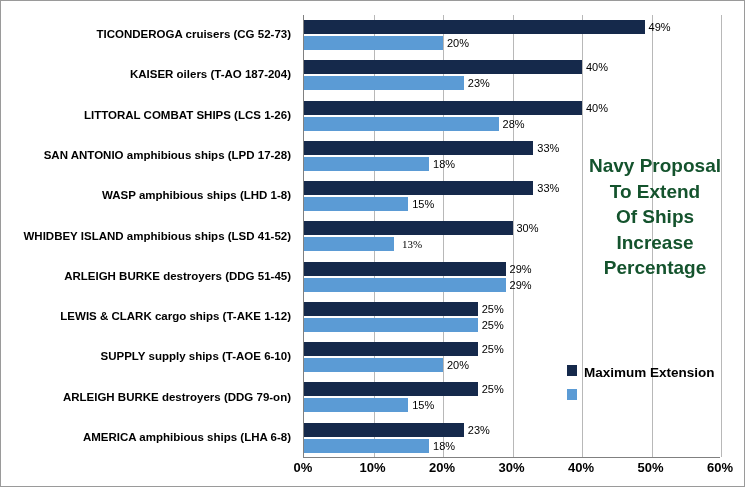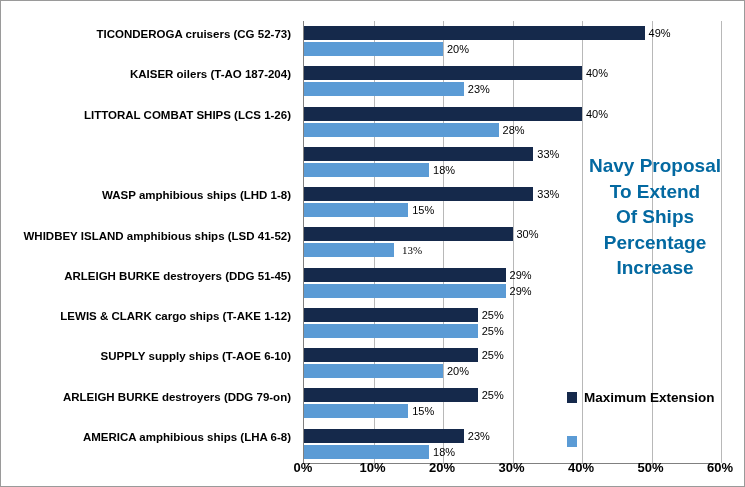--- a/index.html
+++ b/index.html
@@ -20,21 +20,20 @@
   
   .plot-area {
     position: absolute;
     left: 302px;
     top: 14px;
     width: 417px;
     height: 443px;
     border-left: 1px solid #808080;
     border-bottom: 1px solid #808080;
     box-sizing: border-box;
-    margin-top: 6px;
   }
   .gridline {
     position: absolute;
     top: 0;
     bottom: 0;
     width: 1px;
     background: #b8b8b8;
   }
   .rows {
     position: absolute;
@@ -112,37 +111,36 @@
 
   
   .title-block {
     position: absolute;
     left: 570px;
     top: 152px;
     width: 168px;
     text-align: center;
     font-size: 19px;
     font-weight: bold;
-    color: #0369a1;
+    color: #14532d;
     line-height: 25.5px;
   }
   .title-block div { white-space: nowrap; }
 
   
   .legend {
     position: absolute;
     left: 566px;
     top: 364px;
     width: 175px;
   }
   .legend-item {
     display: flex;
-    align-items: center;
+    align-items: flex-start;
     height: 24px;
-    margin-top: 20px;
   }
   .legend-swatch {
     width: 10px;
     height: 11px;
     margin-right: 7px;
     flex: none;
   }
   .legend-swatch.max { background: #15294b; }
   .legend-swatch.min { background: #5b9bd5; }
   .legend-label {
@@ -154,20 +152,21 @@
 </style>
 </head>
 <body>
 
 <div id="page">
 
   <div class="cat-labels">
       <div class="cat" style="top: 13.1364px;">TICONDEROGA cruisers (CG 52-73)</div>
       <div class="cat" style="top: 53.4091px;">KAISER oilers (T-AO 187-204)</div>
       <div class="cat" style="top: 93.6818px;">LITTORAL COMBAT SHIPS (LCS 1-26)</div>
+      <div class="cat" style="top: 133.955px;">SAN ANTONIO amphibious ships (LPD 17-28)</div>
       <div class="cat" style="top: 174.227px;">WASP amphibious ships (LHD 1-8)</div>
       <div class="cat" style="top: 214.5px;">WHIDBEY ISLAND amphibious ships (LSD 41-52)</div>
       <div class="cat" style="top: 254.773px;">ARLEIGH BURKE destroyers (DDG 51-45)</div>
       <div class="cat" style="top: 295.045px;">LEWIS &amp; CLARK cargo ships (T-AKE 1-12)</div>
       <div class="cat" style="top: 335.318px;">SUPPLY supply ships (T-AOE 6-10)</div>
       <div class="cat" style="top: 375.591px;">ARLEIGH BURKE destroyers (DDG 79-on)</div>
       <div class="cat" style="top: 415.864px;">AMERICA amphibious ships (LHA 6-8)</div>
     </div>
 
   <div class="plot-area">
@@ -256,22 +255,22 @@
       <div class="x-tick" style="left: 208.5px;">30%</div>
       <div class="x-tick" style="left: 278px;">40%</div>
       <div class="x-tick" style="left: 347.5px;">50%</div>
       <div class="x-tick" style="left: 417px;">60%</div>
     </div>
 
   <div class="title-block">
       <div>Navy Proposal</div>
       <div>To Extend</div>
       <div>Of Ships</div>
+      <div>Increase</div>
       <div>Percentage</div>
-      <div>Increase</div>
     </div>
 
   <div class="legend">
       <div class="legend-item">
         <span class="legend-swatch max" style="background: rgb(21, 41, 75);"></span>
         <span class="legend-label">Maximum Extension</span>
       </div>
       <div class="legend-item">
         <span class="legend-swatch min" style="background: rgb(91, 155, 213);"></span>
       </div>

